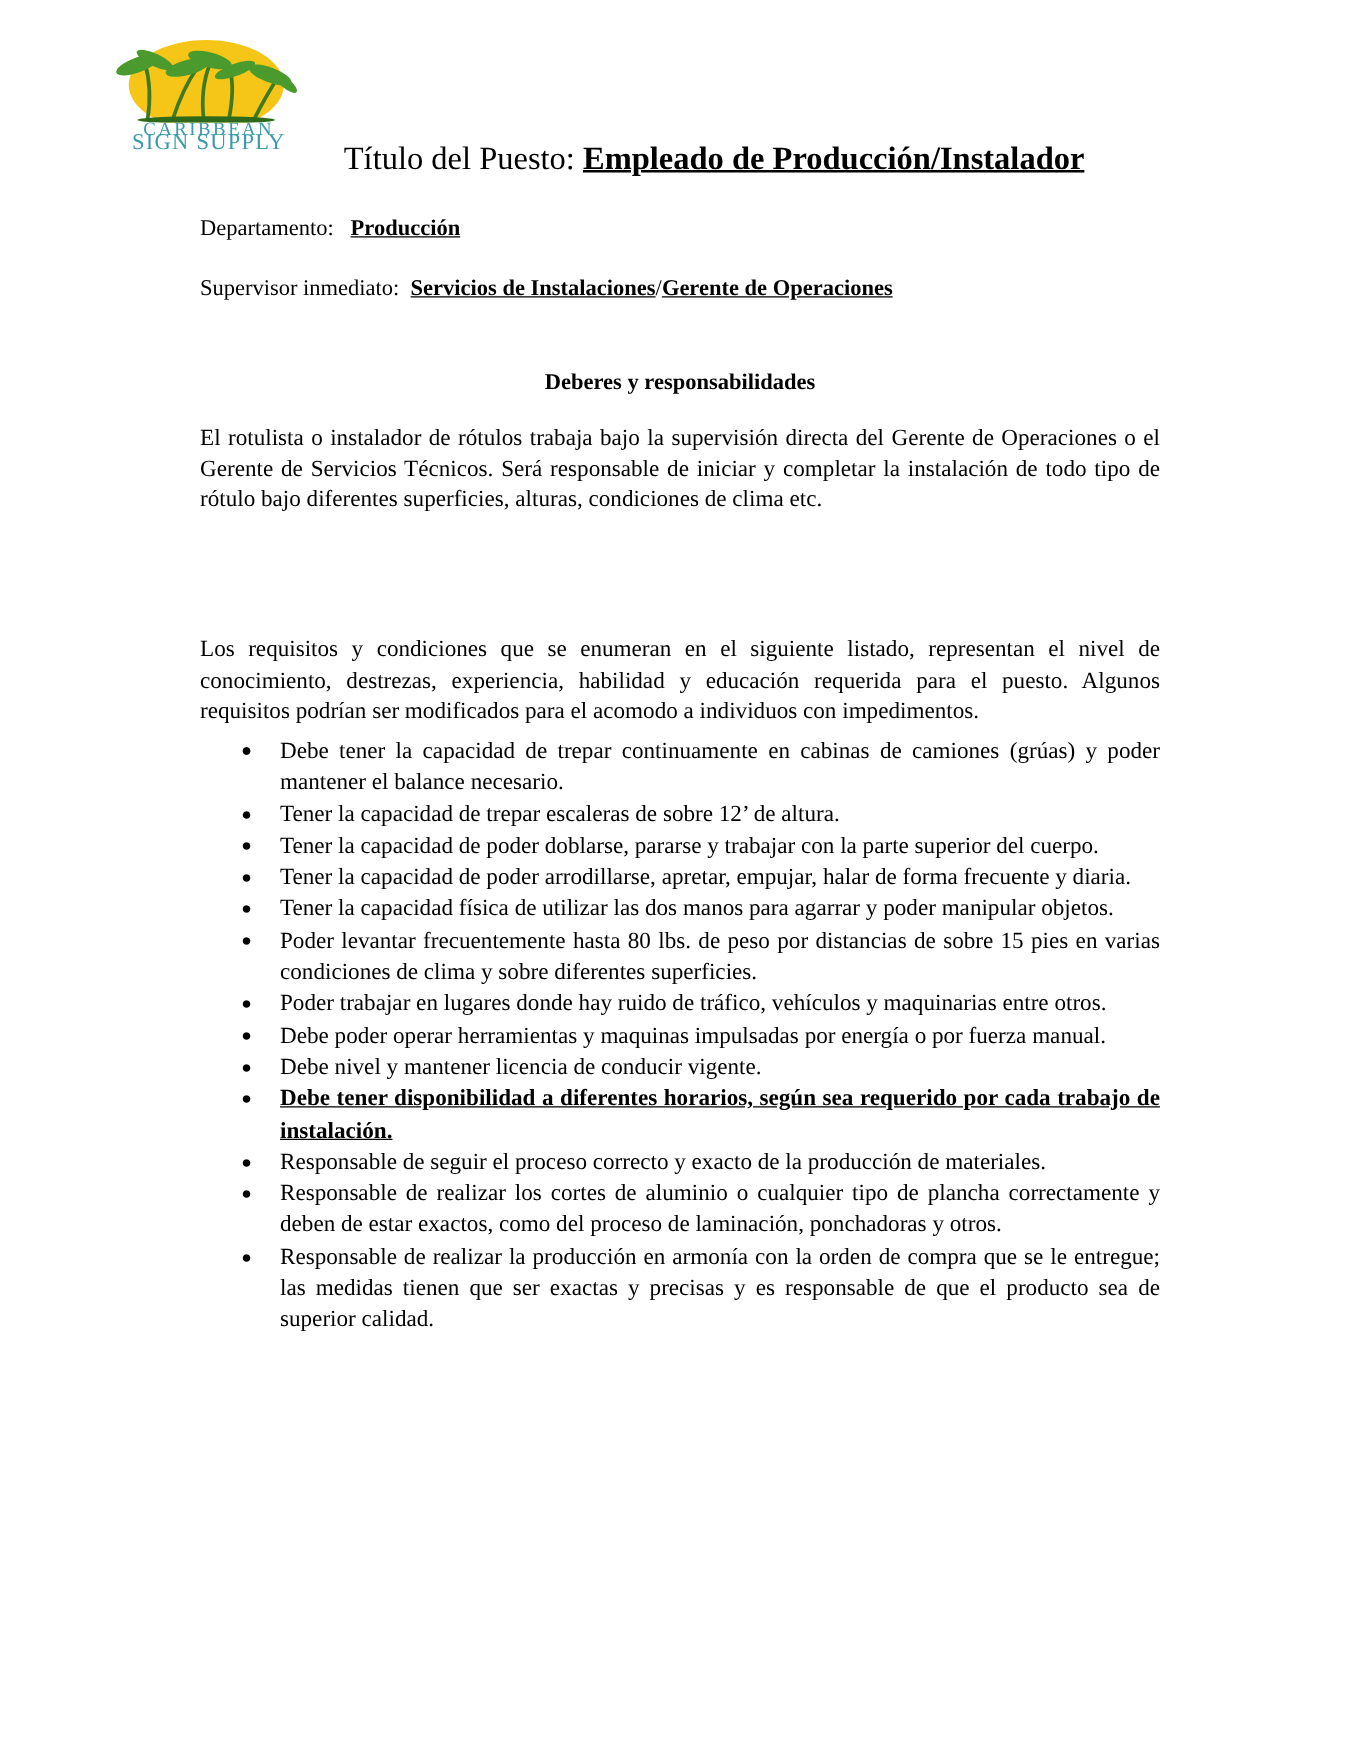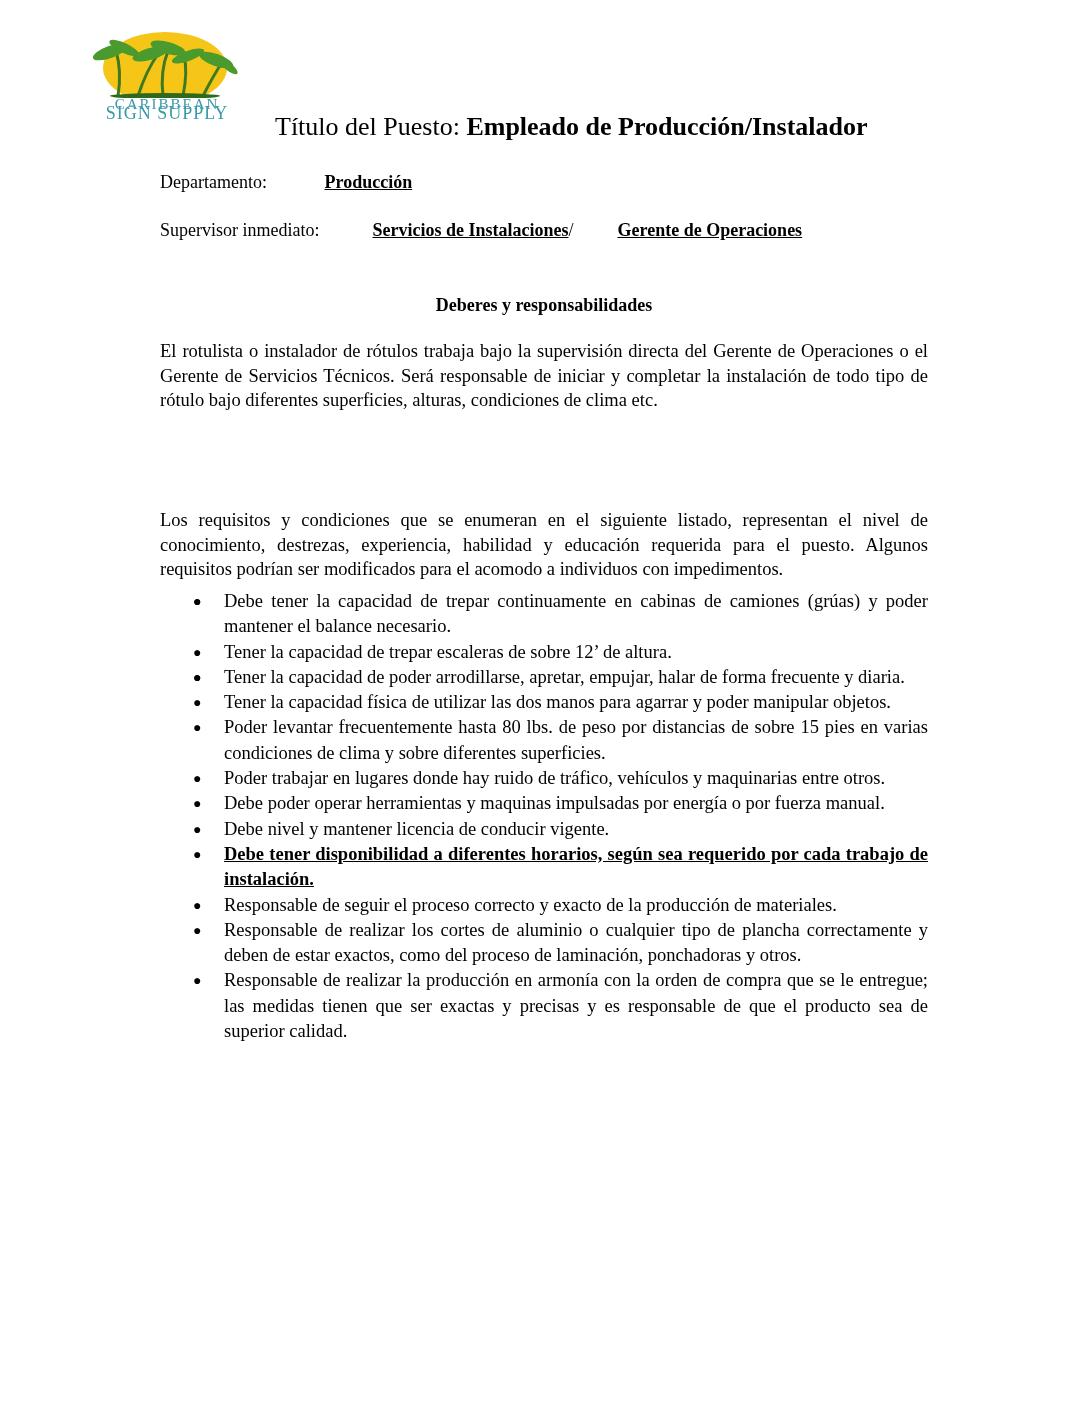--- a/index.html
+++ b/index.html
@@ -14,23 +14,23 @@
       color: #3a9aa8;
     }
     .logo-text2 {
       position: absolute; left: 14px; top: 77px; width: 130px; text-align: center;
       font-family: "Liberation Serif", serif; font-size: 18px; letter-spacing: 1px;
       color: #3a9aa8;
     }
     .title {
       position: absolute; left: 275px; top: 112px; font-size: 26px; white-space: nowrap;
     }
-    .title b { text-decoration-thickness: 2px; }
+    .title b { text-decoration: underline; text-decoration-thickness: 2px; }
     .field { position: absolute; left: 160px; font-size: 18px; white-space: nowrap; }
-    .field b { text-decoration: underline; margin-left: 44px; }
+    .field b { text-decoration: underline; }
     .heading {
       position: absolute; left: 160px; width: 768px; top: 295px; text-align: center;
       font-size: 18px; font-weight: bold;
     }
     .para {
       position: absolute; left: 160px; width: 768px; font-size: 18.5px; line-height: 24.5px;
       text-align: justify; margin: 0;
     }
     ul.reqs {
       position: absolute; left: 160px; top: 589px; width: 768px; margin: 0; padding: 0;
@@ -82,21 +82,21 @@
 
 <div class="heading">Deberes y responsabilidades</div>
 
 <p class="para" style="top:339px;">El rotulista o instalador de rótulos trabaja bajo la supervisión directa del Gerente de Operaciones o el Gerente de Servicios Técnicos.  Será responsable de iniciar y completar la instalación de todo tipo de rótulo bajo diferentes superficies, alturas, condiciones de clima etc.</p>
 <p class="para" style="top:466px;margin-top:42px;">Los requisitos y condiciones que se enumeran en el siguiente listado, representan el nivel de conocimiento, destrezas, experiencia, habilidad y educación requerida para el puesto. Algunos requisitos podrían ser modificados para el acomodo a individuos con impedimentos.</p>
 
 <ul class="reqs">
   <li><span class="bullet">●</span></li>
   <li><span class="bullet">●</span><span>Debe tener la capacidad de trepar continuamente en cabinas de camiones (grúas) y poder mantener el balance necesario.</span></li>
   <li><span class="bullet">●</span><span>Tener la capacidad de trepar escaleras de sobre 12’ de altura.</span></li>
-  <li><span class="bullet">●</span></li>
+  <li><span class="bullet">●</span><span>Tener la capacidad de poder doblarse, pararse y trabajar con la parte superior del cuerpo.</span></li>
   <li><span class="bullet">●</span><span>Tener la capacidad de poder arrodillarse, apretar, empujar, halar de forma frecuente y diaria.</span></li>
   <li><span class="bullet">●</span><span>Tener la capacidad física de utilizar las dos manos para agarrar y poder manipular objetos.</span></li>
   <li><span class="bullet">●</span><span>Poder levantar frecuentemente hasta 80 lbs. de peso por distancias de sobre 15 pies en varias condiciones de clima y sobre diferentes superficies.</span></li>
   <li><span class="bullet">●</span><span>Poder trabajar en lugares donde hay ruido de tráfico, vehículos y maquinarias entre otros.</span></li>
   <li><span class="bullet">●</span><span>Debe poder operar herramientas y maquinas impulsadas por energía o por fuerza manual.</span></li>
   <li><span class="bullet">●</span><span>Debe nivel y mantener licencia de conducir vigente.</span></li>
   <li class="emph"><span class="bullet">●</span><span>Debe tener disponibilidad a diferentes horarios, según sea requerido por cada trabajo de instalación.</span></li>
   <li><span class="bullet">●</span><span>Responsable de seguir el proceso correcto y exacto de la producción de materiales.</span></li>
   <li><span class="bullet">●</span><span>Responsable de realizar los cortes de aluminio o cualquier tipo de plancha correctamente y deben de estar exactos, como del proceso de laminación, ponchadoras y otros.</span></li>
   <li><span class="bullet">●</span><span>Responsable de realizar la producción en armonía con la orden de compra que se le entregue; las medidas tienen que ser exactas y precisas y es responsable de que el producto sea de superior calidad.</span></li>

